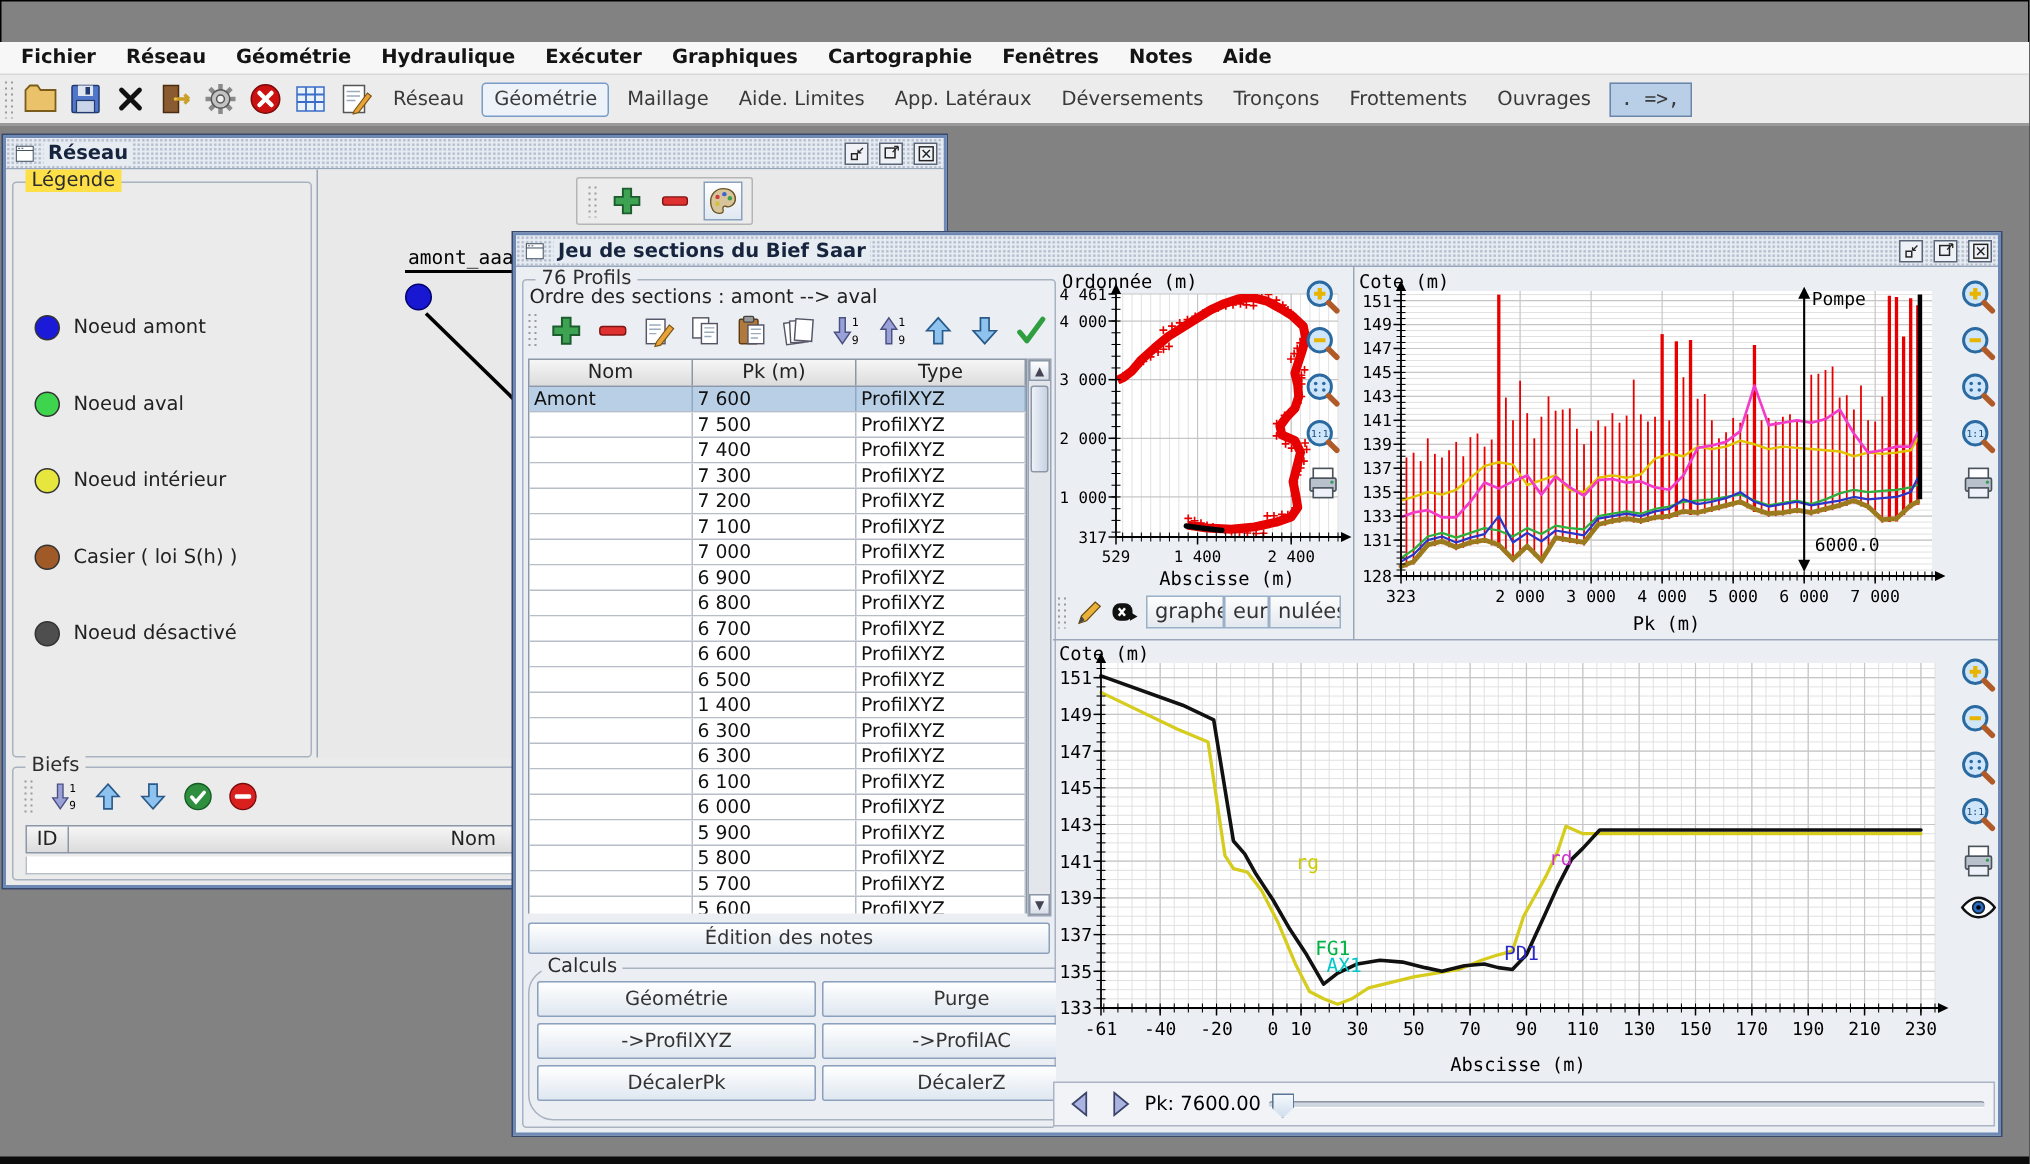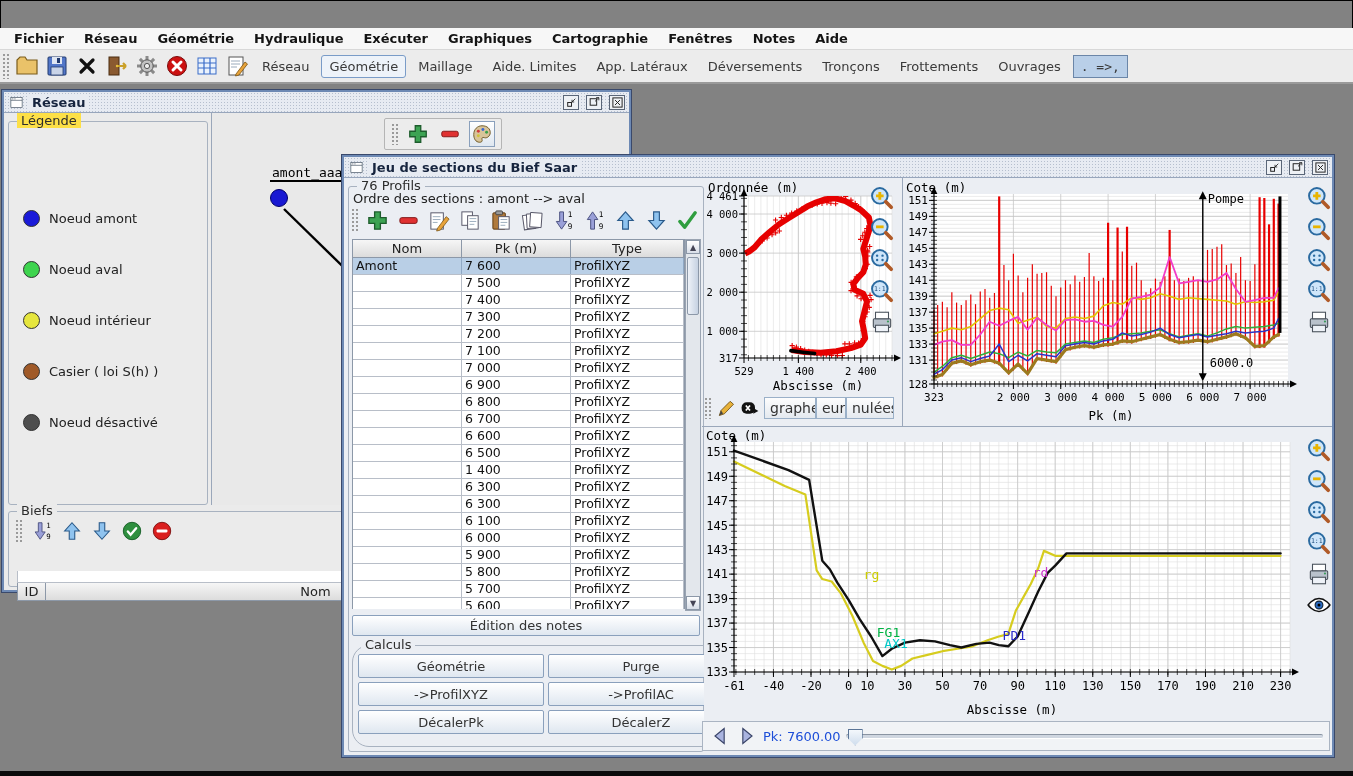--- a/index.html
+++ b/index.html
@@ -65,21 +65,21 @@
   .sbthumb{width:12px;height:58px;background:linear-gradient(90deg,#eef2f8,#c6d2e2);border:1px solid #8c98a8;
     border-radius:2px;margin-top:3px;cursor:grab;}
   .tabbtn{background:linear-gradient(#fdfdfd,#e4e9ef);border:1px solid #9ab0c8;font-size:14px;color:#333;
     padding:2px 5px;white-space:nowrap;overflow:hidden;cursor:pointer;}
   .sliderbar{position:absolute;display:flex;align-items:center;gap:5px;background:#f1f3f6;
     border:1px solid #aab4c2;padding:0 6px;}
   .slidertrack{position:relative;flex:1;height:5px;border-top:1px solid #8a94a2;border-bottom:1px solid #fff;
     background:#cfd6e0;border-radius:2px;}
   .sliderthumb{position:absolute;top:-6px;width:15px;height:17px;background:linear-gradient(#f4f8fc,#cfdded);
     border:1px solid #5a7496;clip-path:polygon(0 0,100% 0,100% 58%,50% 100%,0 58%);cursor:grab;}
-  .pklabel{font-size:13px;color:#1d4ed8;white-space:nowrap;}
+  .pklabel{font-size:13px;color:#000000;white-space:nowrap;}
   svg text{font-family:"DejaVu Sans Mono",monospace;}
 </style>
 </head>
 <body>
 
 <div class="screen">
   <div class="menubar" id="menubar">
       <span class="menu-item">Fichier</span>
       <span class="menu-item">Réseau</span>
       <span class="menu-item">Géométrie</span>
@@ -276,21 +276,21 @@
                 </svg>
               </span>
               <span class="icbtn">
                 <svg width="22" height="22" viewBox="0 0 24 24">
                   <circle cx="12" cy="12" r="9.5" fill="#da1f1f" stroke="#7c0c0c"></circle>
                   <rect x="6" y="10.4" width="12" height="3.2" rx="1.2" fill="#fff"></rect>
                 </svg>
               </span>
             </span>
         </div>
-        <div class="thead" style="position:absolute;left:8px;top:38px;width:600px;margin-top:32px;" id="biefs-head">
+        <div class="thead" style="position:absolute;left:8px;top:38px;width:600px;" id="biefs-head">
             <span class="thc" style="width: 28px;">ID</span>
             <span class="thc" style="width: 540px;">Nom</span>
             <span class="thc" style="width: 30px;">N</span>
           </div>
         <div style="position:absolute;left:8px;top:59px;width:600px;height:12px;background:#fff;border:1px solid #b8bec8;border-top:none;overflow:hidden;"></div>
       </div>
     </div>
   </div>
 
   <div class="win" id="win-jeu" style="left:342px;top:155px;width:992px;height:602px;z-index:2;">

